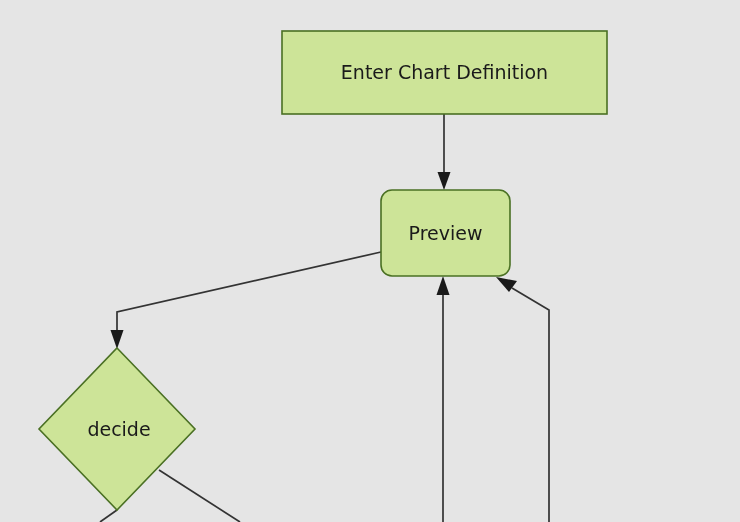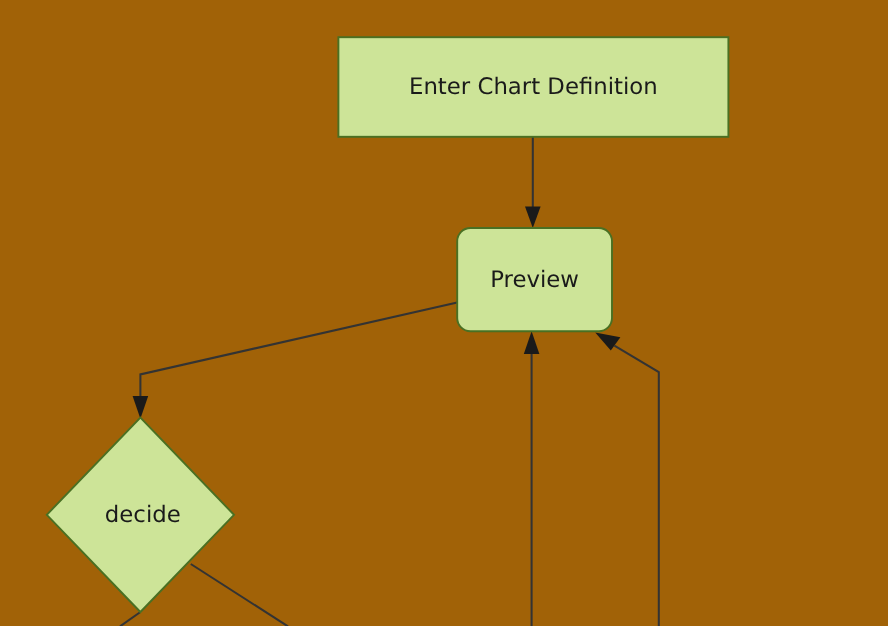--- a/index.html
+++ b/index.html
@@ -7,21 +7,21 @@
     padding: 0;
     background: #ffffff;
   }
   body {
     font-family: "DejaVu Sans", sans-serif;
   }
   #canvas {
     position: relative;
     width: 740px;
     height: 522px;
-    background: #a16207;
+    background: #e5e5e5;
     overflow: hidden;
   }
   #diagram-svg {
     position: absolute;
     left: 0;
     top: 0;
     width: 740px;
     height: 522px;
   }
   .node-shape {

